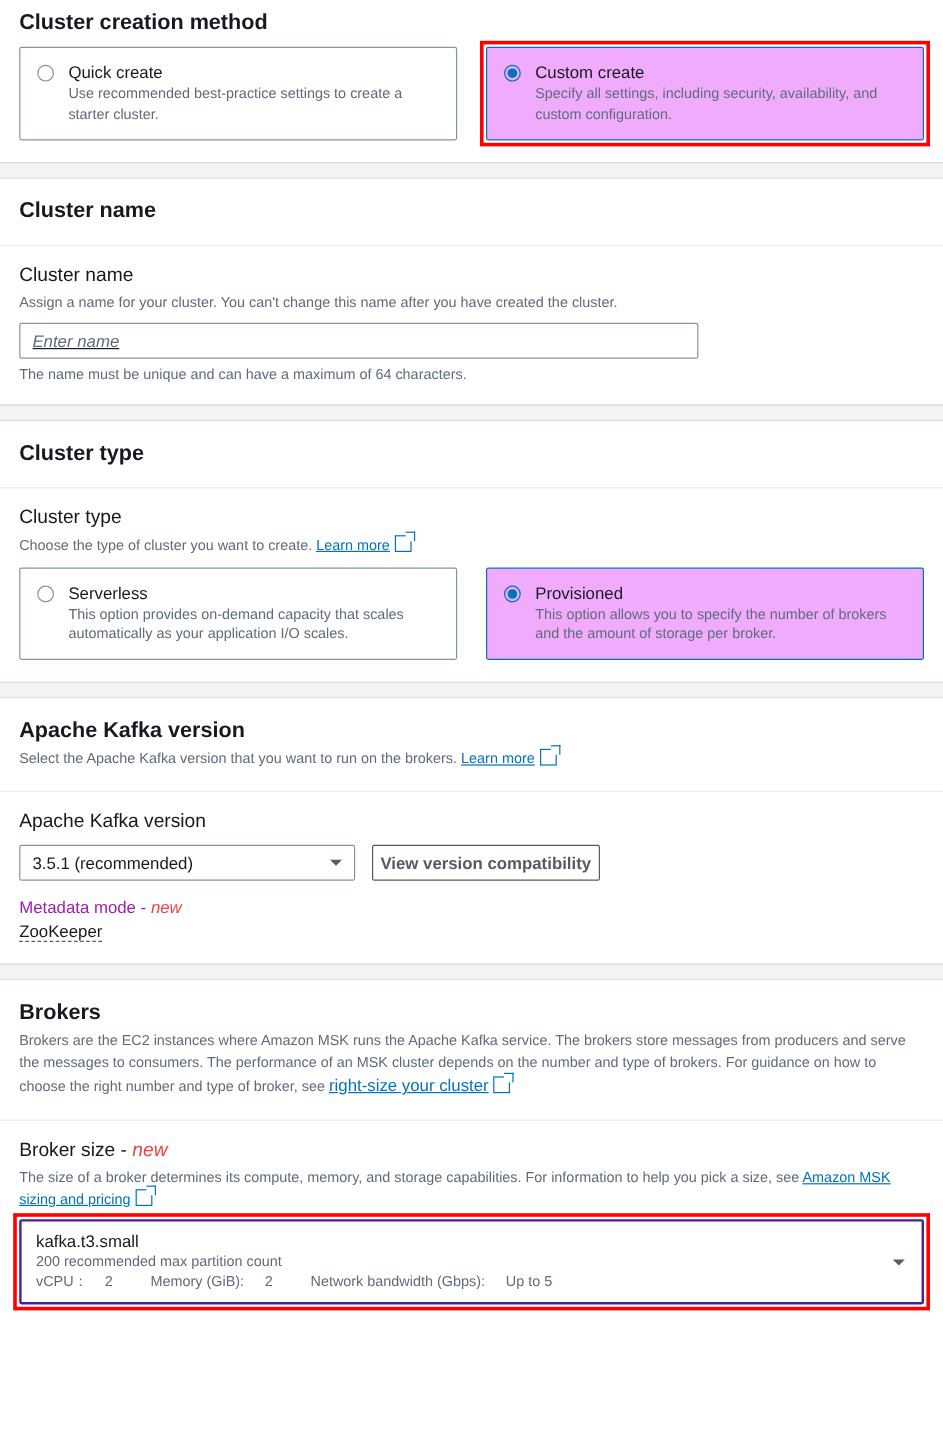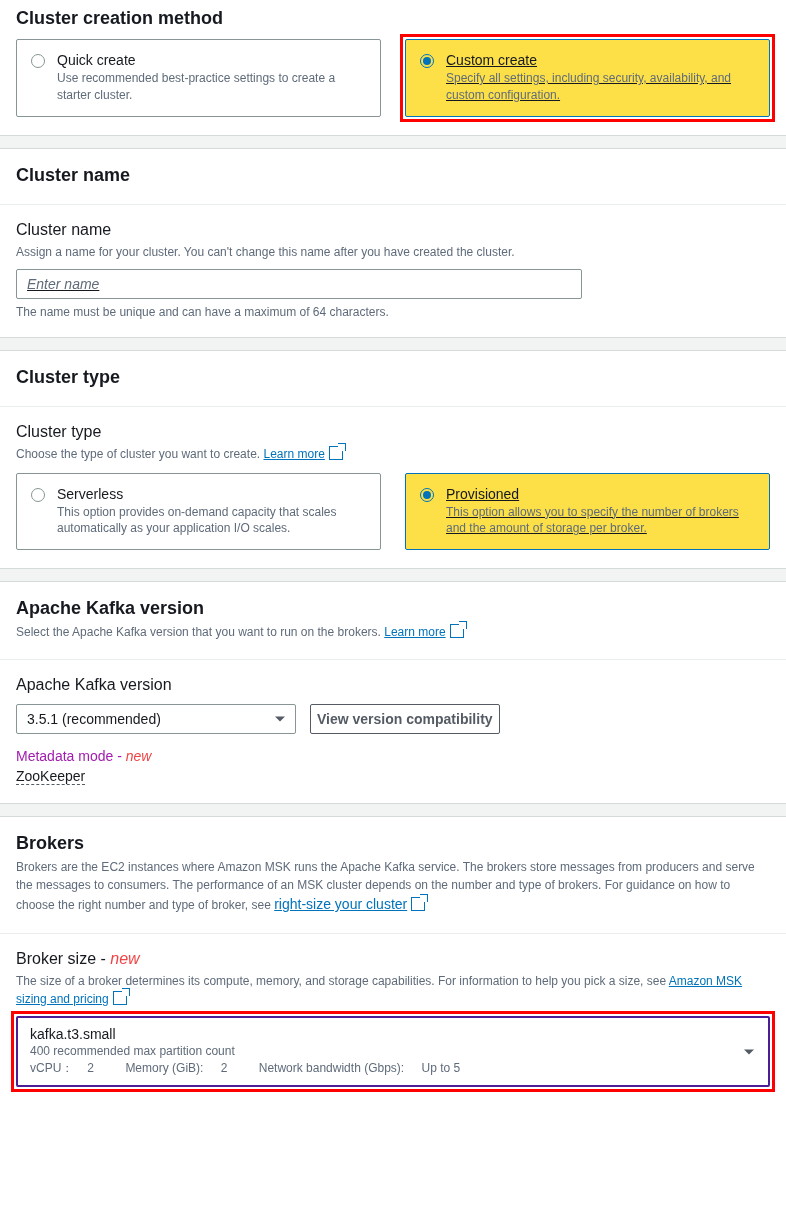--- a/index.html
+++ b/index.html
@@ -5,21 +5,21 @@
   * { box-sizing: border-box; margin: 0; padding: 0; }
   body { font-family: "Amazon Ember", "Helvetica Neue", Arial, sans-serif; font-size: 14px; color: #16191f; background: #fff; width: 786px; }
   .section { background: #fff; padding: 16px 16px 18px; }
   .section-divider { height: 14px; background: #f2f3f3; border-top: 1px solid #d5dbdb; border-bottom: 1px solid #d5dbdb; }
   .section-title { font-size: 18px; font-weight: 700; color: #16191f; margin-bottom: 0; }
   .sub-heading { font-size: 16px; font-weight: 400; color: #16191f; margin-bottom: 4px; }
   .helper { font-size: 12px; color: #5f6b7a; line-height: 1.5; }
   .helper-below { font-size: 12px; color: #5f6b7a; margin-top: 6px; }
   .row2 { display: grid; grid-template-columns: 1fr 1fr; gap: 24px; margin-top: 10px; }
   .radio-card { border: 1px solid #879596; border-radius: 2px; padding: 12px 14px; display: flex; gap: 12px; background: #fff; cursor: pointer; }
-  .radio-card.selected { border-color: #0073bb; background: #fde047; text-decoration: underline; }
+  .radio-card.selected { border-color: #0073bb; background: #f0abfc; }
   .radio-outer { width: 14px; height: 14px; border: 1px solid #879596; border-radius: 50%; margin-top: 2px; flex-shrink: 0; display: flex; align-items: center; justify-content: center; }
   .radio-card.selected .radio-outer { border-color: #0073bb; }
   .radio-dot { width: 8px; height: 8px; border-radius: 50%; background: #0073bb; }
   .radio-title { font-size: 14px; font-weight: 400; color: #16191f; margin-bottom: 2px; }
   .radio-desc { font-size: 12px; color: #5f6b7a; line-height: 1.4; }
   .highlight-box { position: relative; }
   .highlight-border { position: absolute; inset: -5px; border: 3px solid #ff0000; pointer-events: none; }
   .input-text { width: 566px; max-width: 100%; padding: 6px 10px; font-size: 14px; border: 1px solid #879596; border-radius: 2px; color: #16191f; text-decoration: underline; }
   .input-text::placeholder { color: #5f6b7a; font-style: italic; }
   .link { color: #0073bb; text-decoration: underline; cursor: pointer; }
@@ -152,21 +152,21 @@
   <div class="sub-heading">
     <span>Broker size - </span><span class="italic">new</span>
   </div>
   <div class="helper">
     <span>The size of a broker determines its compute, memory, and storage capabilities. For information to help you pick a size, see </span>
     <span class="link"><span>Amazon MSK sizing and pricing</span><span class="ext-icon"></span></span>
   </div>
   <div class="highlight-box mt8">
     <div class="broker-select">
       <div class="broker-title">kafka.t3.small</div>
-      <div class="broker-line">400 recommended max partition count</div>
+      <div class="broker-line">200 recommended max partition count</div>
       <div class="broker-line broker-specs">
         <span><span>vCPU：</span><span>2</span></span>
         <span><span>Memory (GiB): </span><span>2</span></span>
         <span><span>Network bandwidth (Gbps): </span><span>Up to 5</span></span>
       </div>
       <span class="select-caret"></span>
     </div>
     <div class="highlight-border"></div>
   </div>
 </div>

